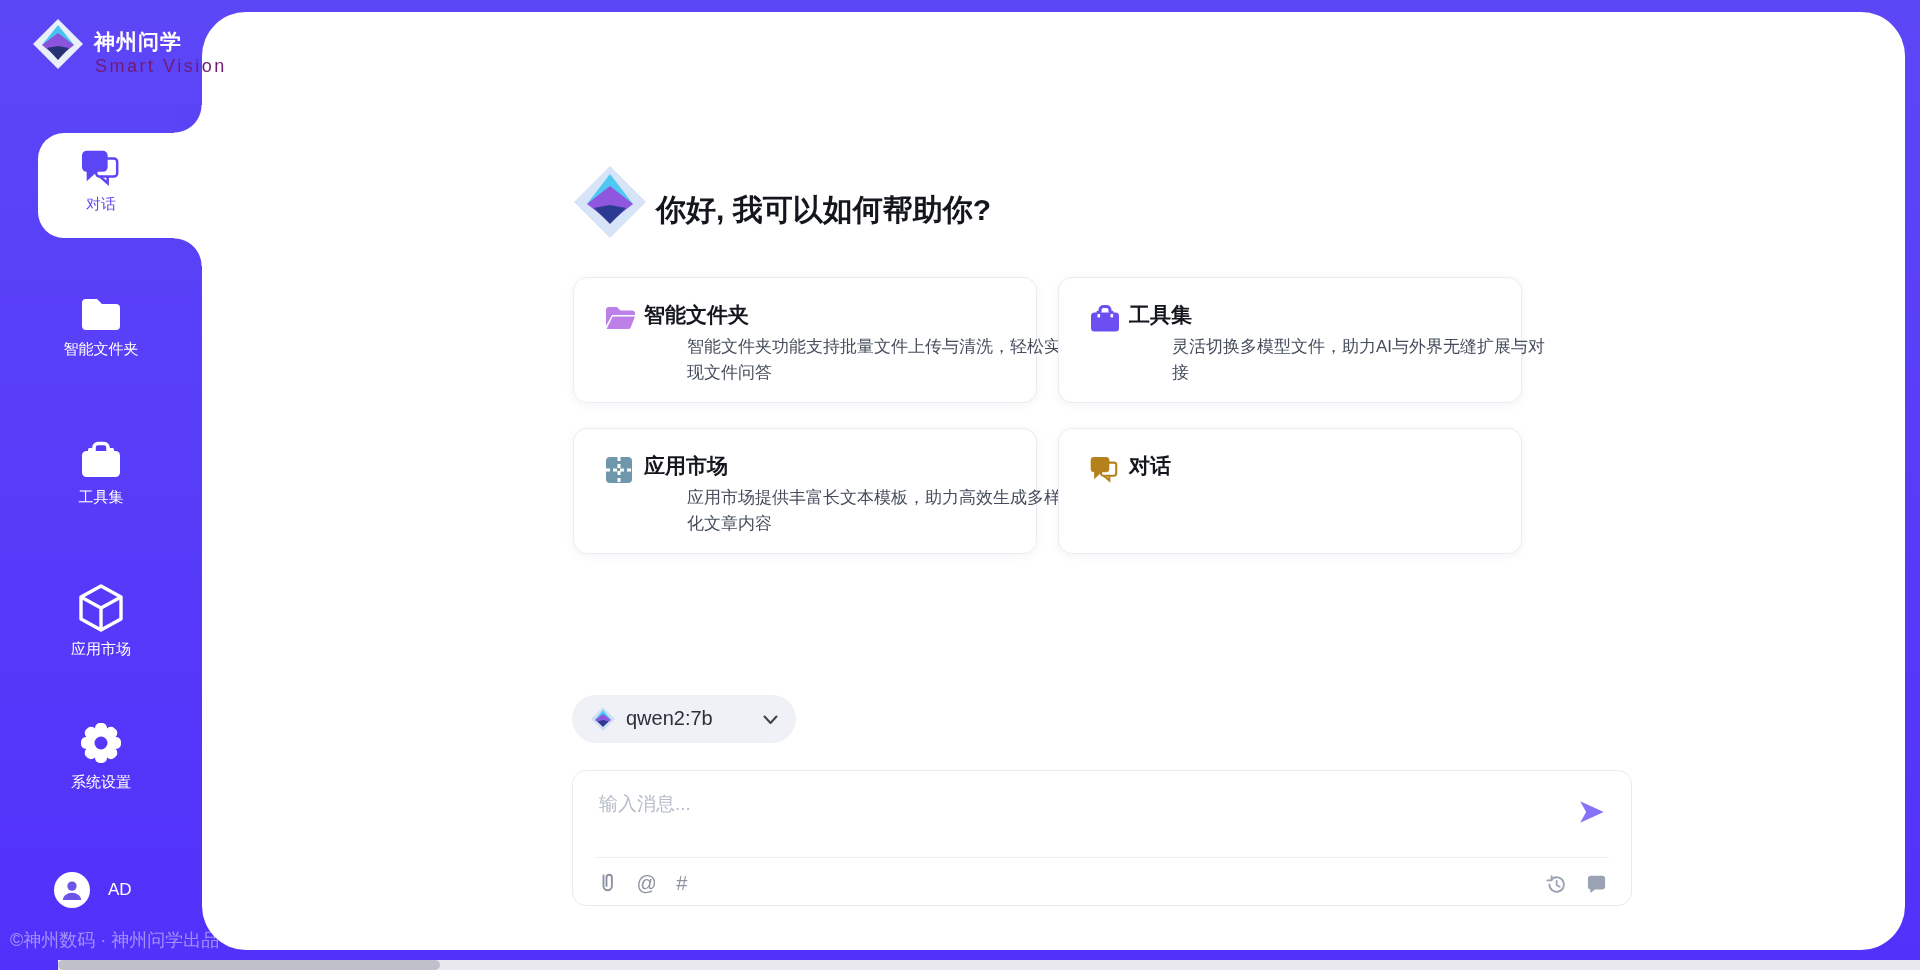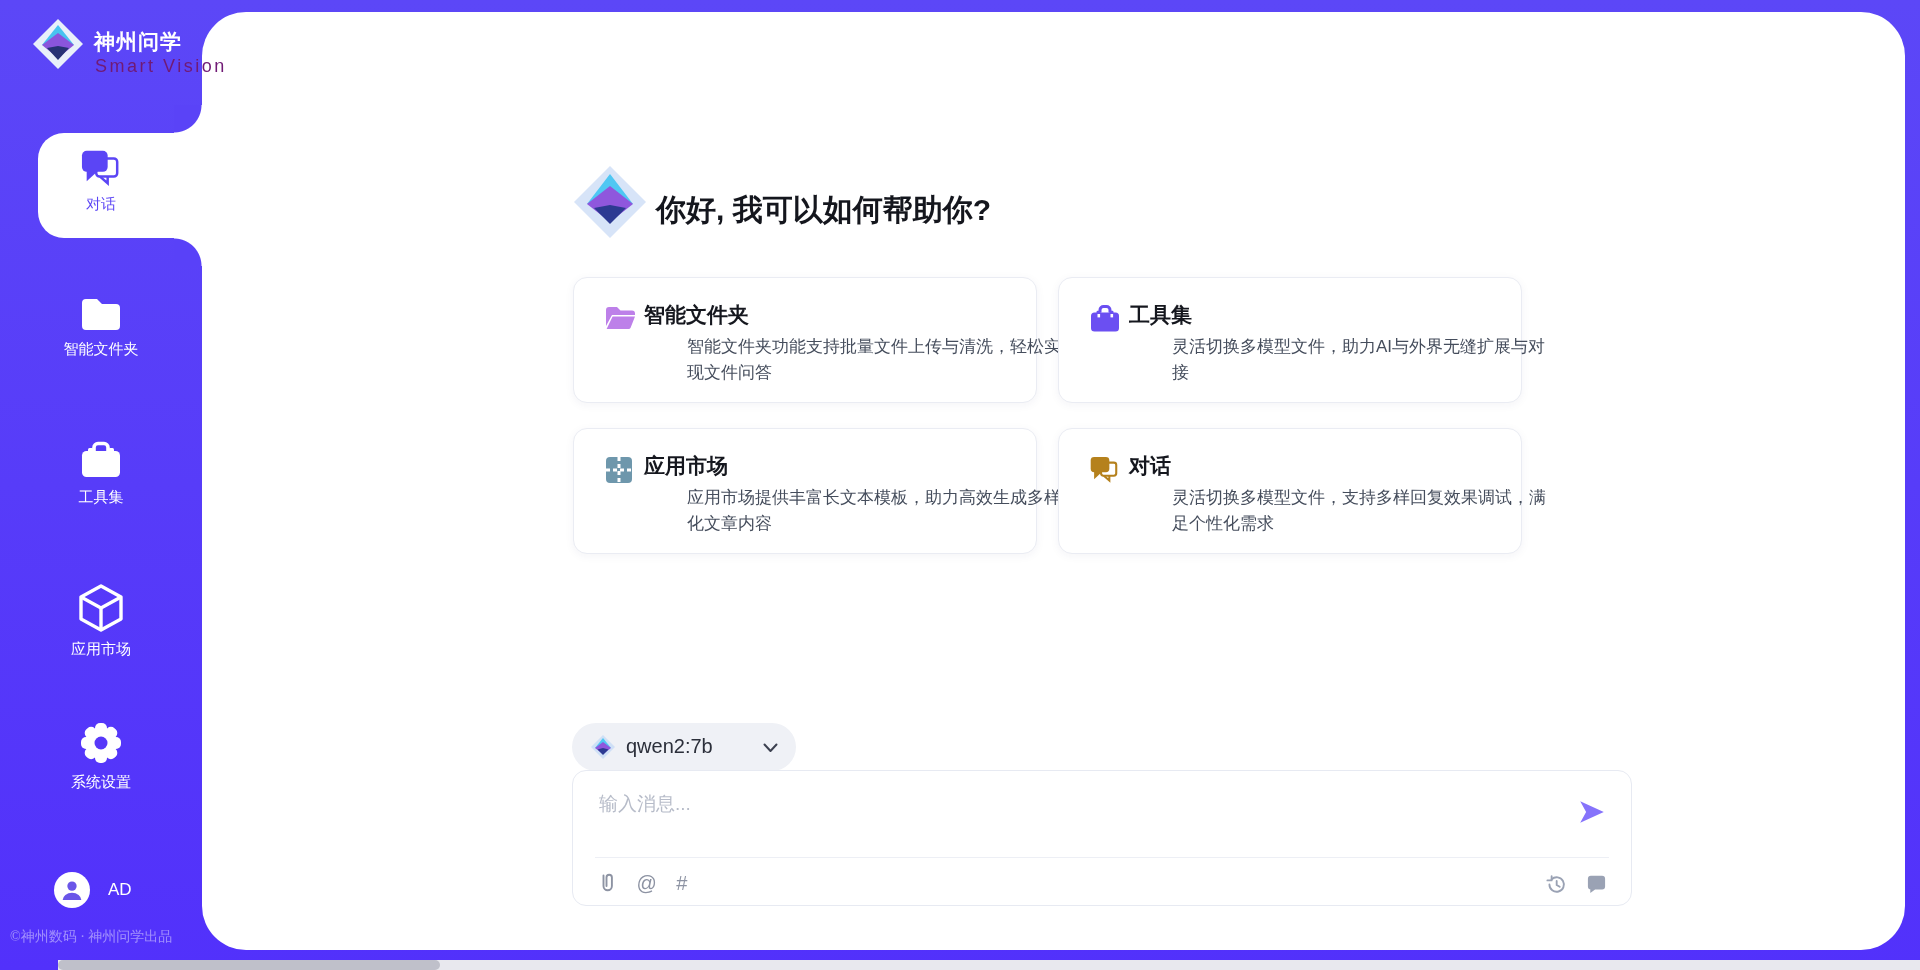--- a/index.html
+++ b/index.html
@@ -35,41 +35,41 @@
   .nav-item{position:absolute;left:0;width:202px;text-align:center;cursor:pointer;}
   .nav-item .nav-icon{display:block;margin:0 auto;}
   .nav-label{display:block;margin-top:7px;color:#ffffff;font-size:15px;}
   .nav-item.active .nav-label{color:#5b45f5;font-weight:500;}
   .n1{top:148px;} .n2{top:295px;} .n3{top:441px;} .n4{top:583px;} .n5{top:720px;font-family:Liberation Mono, monospace;}
 
   .user-row{position:absolute;left:0;top:868px;width:202px;height:44px;}
   .avatar{position:absolute;left:54px;top:4px;width:36px;height:36px;border-radius:50%;background:#fff;}
   .avatar svg{position:absolute;left:4px;top:4px;}
   .user-name{position:absolute;left:108px;top:12px;color:#fff;font-size:17px;font-weight:500;}
-  .side-footer{position:absolute;left:10px;top:928px;color:rgba(255,255,255,0.45);font-size:14px;white-space:nowrap;font-family:Liberation Serif, serif;}
+  .side-footer{position:absolute;left:10px;top:928px;color:rgba(255,255,255,0.45);font-size:18px;white-space:nowrap;}
 
   
   .greeting{position:absolute;left:572px;top:152px;height:100px;}
   .greeting svg{position:absolute;left:0;top:12px;}
   .greeting-text{position:absolute;left:84px;top:38px;font-size:30px;font-weight:700;color:#14161d;white-space:nowrap;}
 
   .card{
     position:absolute;width:464px;height:126px;background:#fff;
     border:1px solid #eaecf3;border-radius:14px;
     box-shadow:0 2px 10px rgba(40,40,100,0.05);
     box-sizing:border-box;cursor:pointer;
   }
   .c1{left:573px;top:277px;} .c2{left:1058px;top:277px;}
   .c3{left:573px;top:428px;} .c4{left:1058px;top:428px;}
   .card-icon{position:absolute;left:30px;top:26px;}
   .card-title{position:absolute;left:70px;top:23px;font-size:21px;font-weight:700;color:#15171e;}
   .card-desc{position:absolute;left:70px;top:56px;width:382px;font-size:17px;line-height:26px;color:#454d5c;margin-left:43px;}
 
   .model-pill{
-    position:absolute;left:572px;top:723px;width:224px;height:48px;
+    position:absolute;left:572px;top:695px;width:224px;height:48px;
     background:#eff1f6;border-radius:24px;cursor:pointer;
   }
   .model-pill svg.mlogo{position:absolute;left:18px;top:11px;}
   .model-name{position:absolute;left:54px;top:12px;font-size:20px;color:#2b2f3a;}
   .model-chevron{position:absolute;right:18px;top:20px;}
 
   .composer{
     position:absolute;left:572px;top:770px;width:1060px;height:136px;
     background:#fff;border:1.5px solid #e7eaf2;border-radius:14px;box-sizing:border-box;
   }
@@ -230,21 +230,20 @@
   <div class="card c4">
     <svg class="card-icon" width="31" height="29" viewBox="0 0 44 42">
       <g stroke="#b5811c" stroke-width="3" fill="none">
         <rect x="17" y="11" width="22" height="19" rx="3.5"></rect>
         <path d="M29 30 v7 l-8 -7"></path>
       </g>
       <rect x="2" y="3" width="27" height="22" rx="5" fill="#b5811c"></rect>
       <polygon points="7,24 7,35 19,24" fill="#b5811c"></polygon>
     </svg>
     <div class="card-title">对话</div>
-    <div class="card-desc">灵活切换多模型文件，支持多样回复效果调试，满足个性化需求</div>
   </div>
 
   <div class="model-pill">
     <svg class="mlogo" width="26" height="26" viewBox="0 0 26 26">
       <polygon points="13,1 25,13 13,25 1,13" fill="#cfe0f6"></polygon>
       <polygon points="13,4 21,14 5,14" fill="#4fc7f3"></polygon>
       <polygon points="13,8 21,14 13,20 5,14" fill="#8f57dd"></polygon>
       <polygon points="13,14 18.5,15.4 13,21 7.5,15.4" fill="#2c3a92"></polygon>
     </svg>
     <span class="model-name">qwen2:7b</span>

